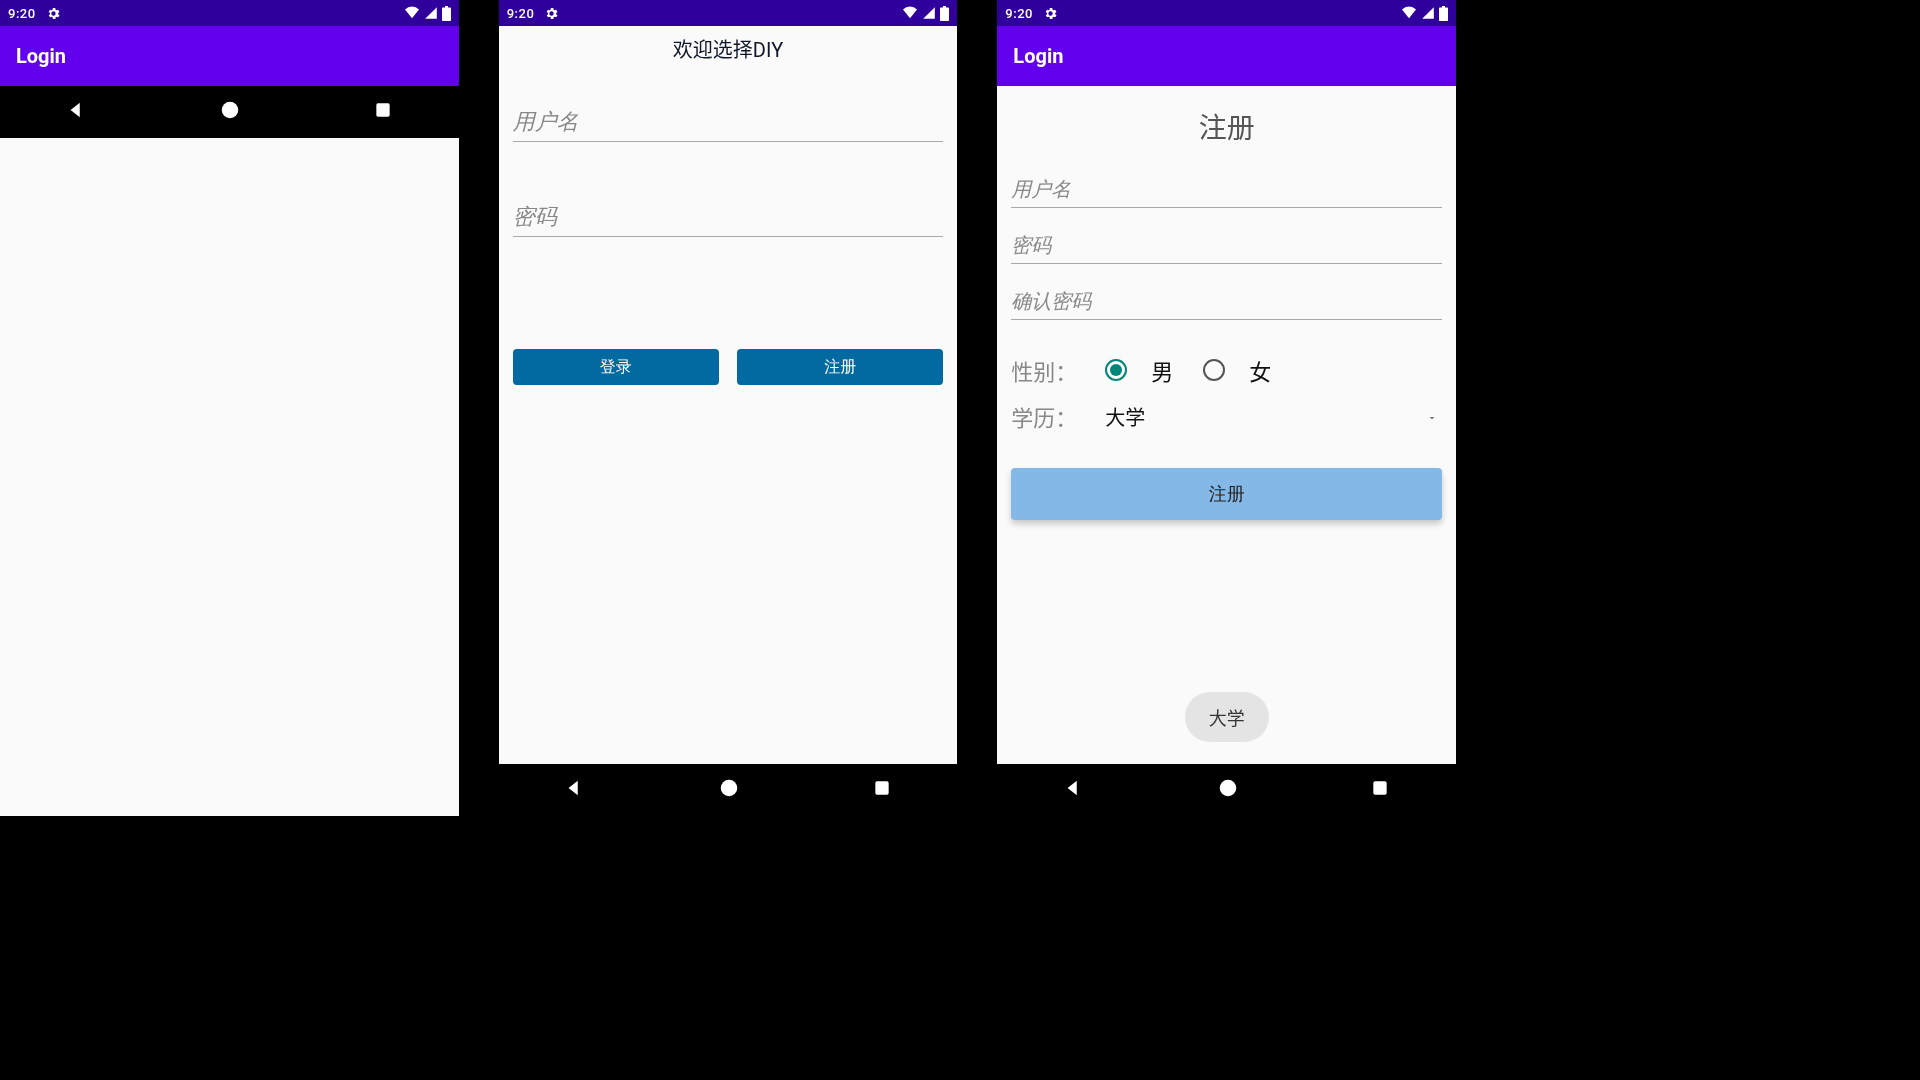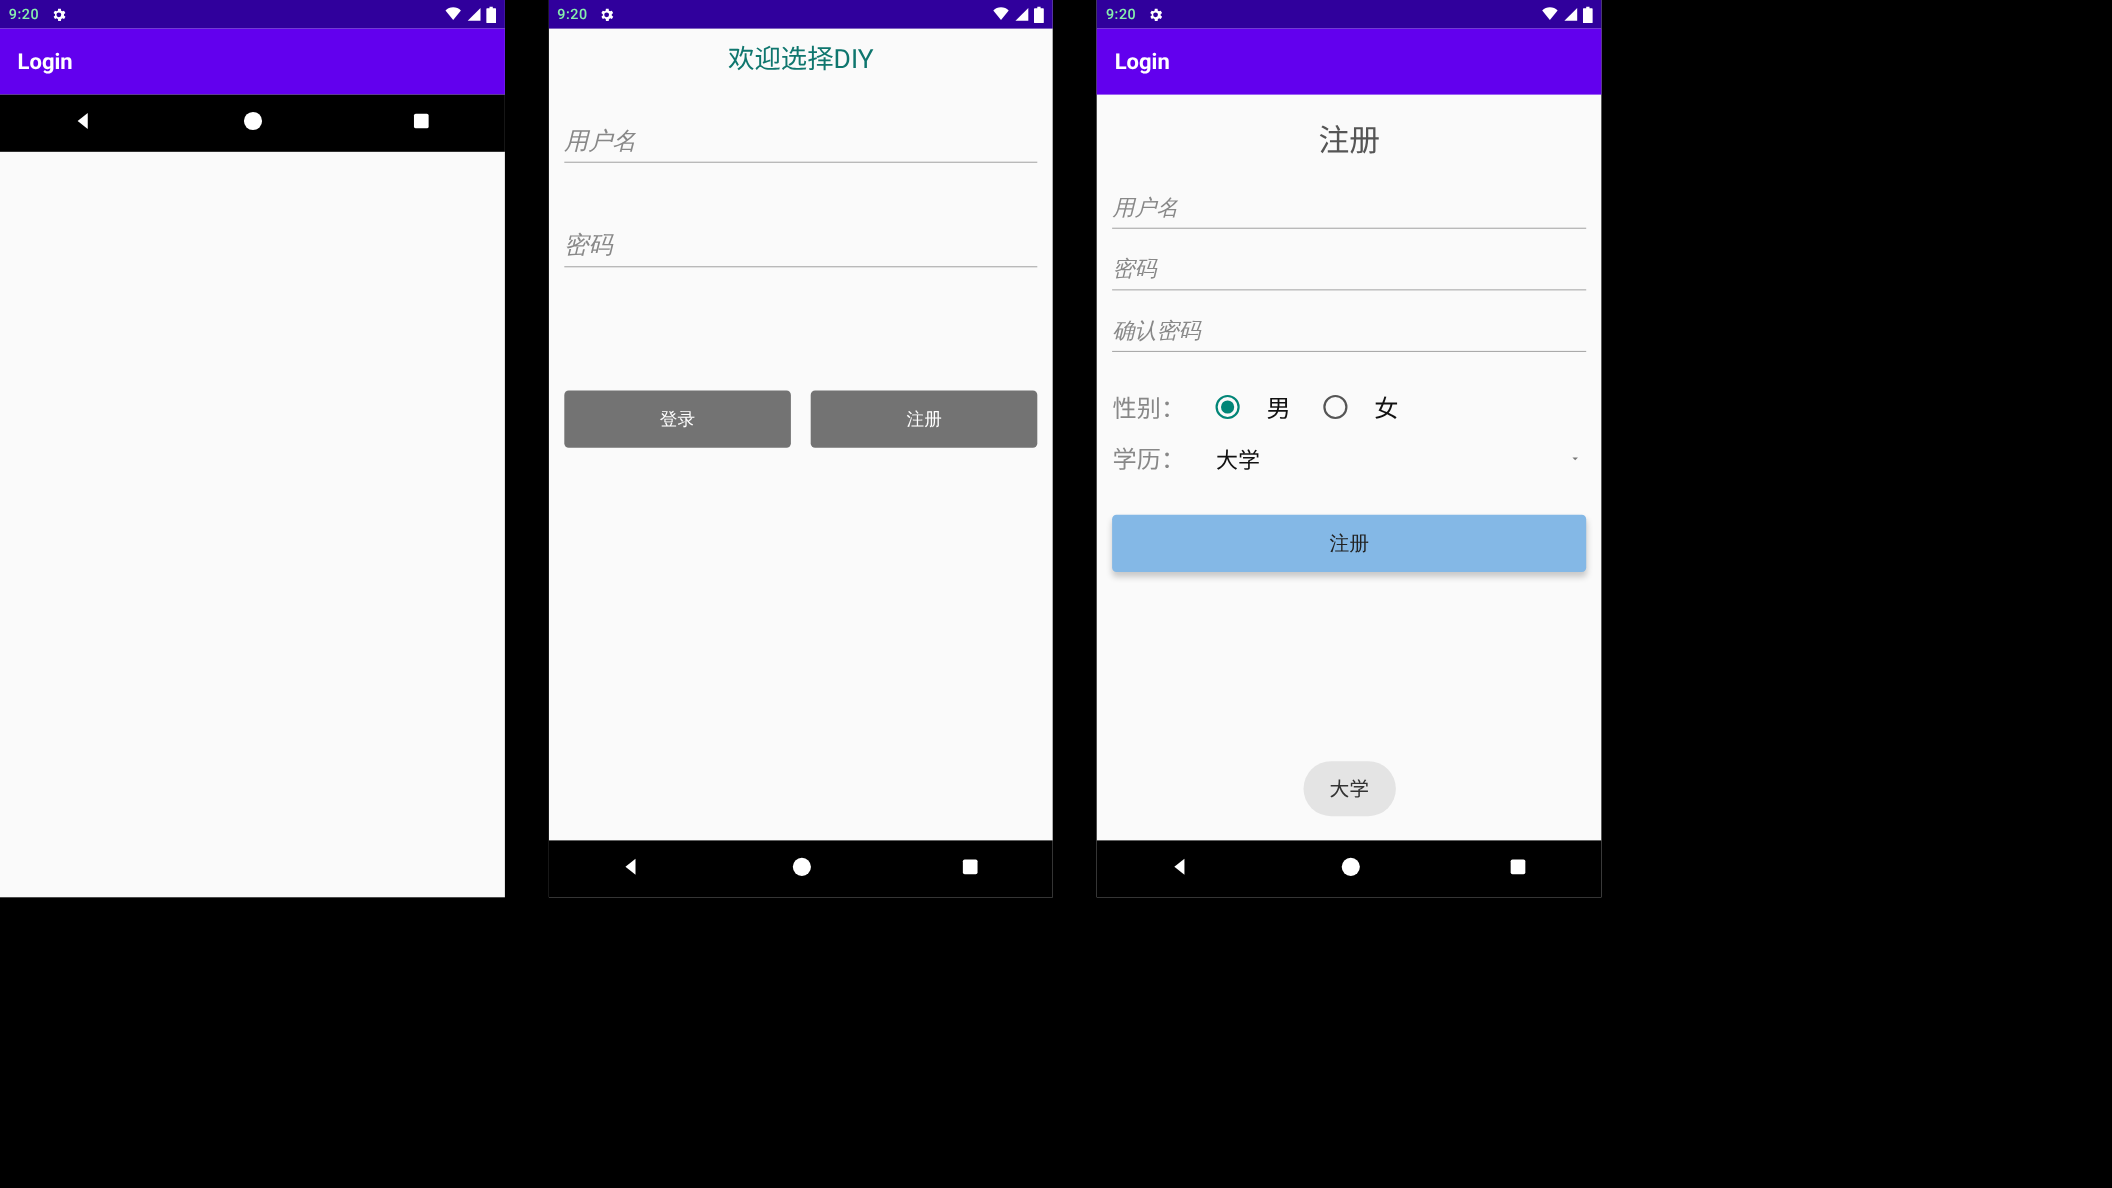--- a/index.html
+++ b/index.html
@@ -16,21 +16,21 @@
     background: #fafafa;
     display: flex;
     flex-direction: column;
     position: relative;
   }
   .gap { width: 40px; background:#000; flex:none; }
   
   .statusbar {
     height: 26px;
     background: #30009c;
-    color: #86efac;
+    color: #ffffff;
     display: flex;
     align-items: center;
     padding: 0 8px;
     font-size: 13px;
   }
   .statusbar .clock { font-weight: 500; letter-spacing:.5px; }
   .statusbar .gear { margin-left: 10px; display:flex; align-items:center; }
   .statusbar .spacer { flex:1; }
   .statusbar .icons { display:flex; align-items:center; gap:4px; }
   .statusbar svg { display:block; }
@@ -48,40 +48,40 @@
   
   .content { flex:1; position:relative; }
   
   .hello {
     position:absolute; left:0; right:0; top:50%; text-align:center;
     transform:translateY(-50%);
     color:#5d5d5d; font-size:16px;
   }
   
   .s2 { padding: 0 14px; }
-  .s2-title { text-align:center; color:#0f766e; font-size:24px; padding: 8px 0 40px; }
+  .s2-title { text-align:center; color:#0f172a; font-size:20px; padding: 8px 0 40px; }
   .md-input {
     width:100%;
     border:none; border-bottom:1px solid #aaa;
     background:transparent;
     font-size:22px; color:#222;
     padding: 6px 0;
     outline:none;
     margin-bottom: 56px;
     font-style: italic;
   }
   .md-input::placeholder { color:#888; }
   .md-input.sm { font-size:20px; margin-bottom:20px; }
   .btnrow { display:flex; gap:18px; margin-top:56px; }
   .pillbtn {
     flex:1;
-    background:#737373;
+    background:#0369a1;
     color:#fff;
     font-size:16px;
-    height:52px;
+    height:36px;
     border:none; border-radius:4px;
     display:flex; align-items:center; justify-content:center;
     cursor:pointer;
   }
   
   .s3 { padding: 0 14px; }
   .s3-title { text-align:center; color:#555; font-size:28px; padding: 20px 0 26px; }
   .formrow { display:flex; align-items:center; font-size:22px; color:#555; margin: 14px 0; gap: 20px; }
   .formrow .label { color:#888; width:74px; }
   .radio {

